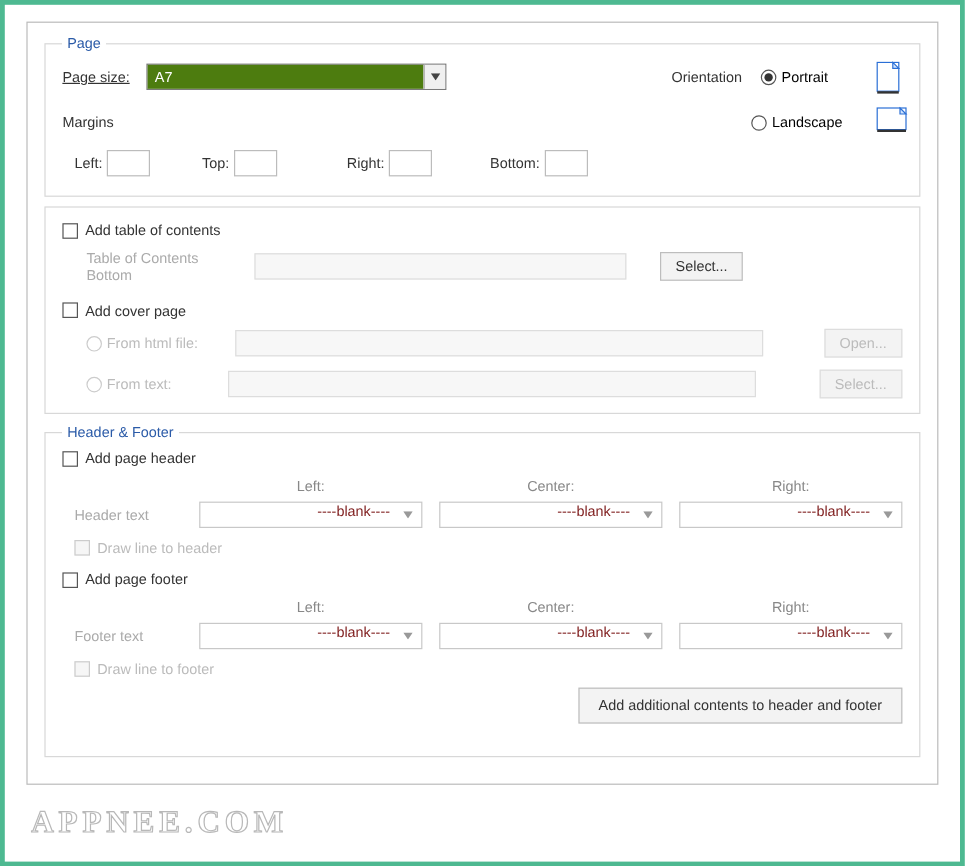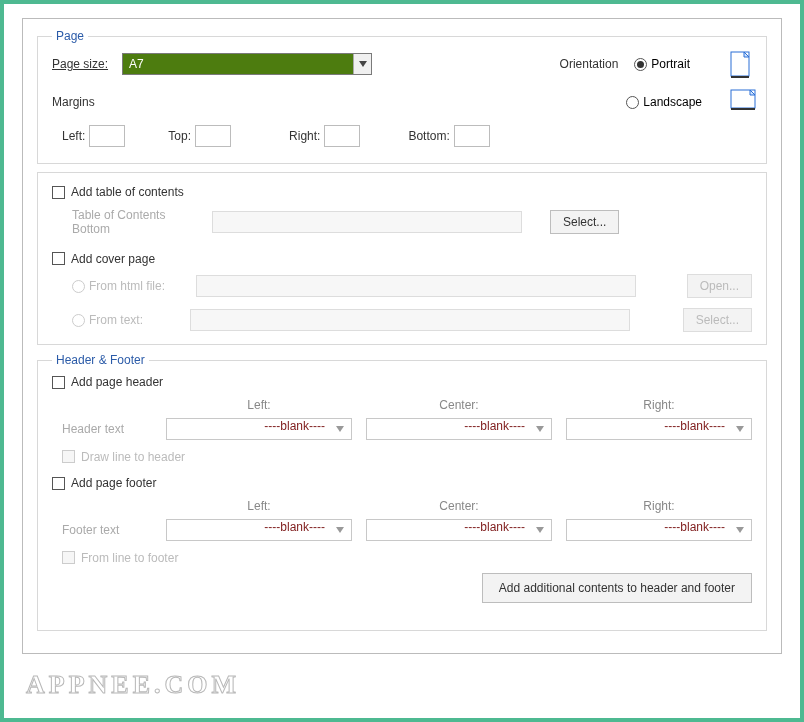--- a/index.html
+++ b/index.html
@@ -376,21 +376,21 @@
             <span class="dd">
                 <svg width="8" height="6" viewBox="0 0 8 6">
                   <path d="M0 0 L8 0 L4 6 Z" fill="#999"></path>
                 </svg>
               </span>
           </div>
         </div>
         <div class="gap10"></div>
         <label class="chk disabled" style="padding-left:10px;">
           <span class="box"></span>
-          <span>From line to footer</span>
+          <span>Draw line to footer</span>
         </label>
 
         <div class="footer-btn-wrap">
           <button class="btn big">
             <span>Add additional contents to header and footer</span>
           </button>
         </div>
       </fieldset>
 
     </div>

